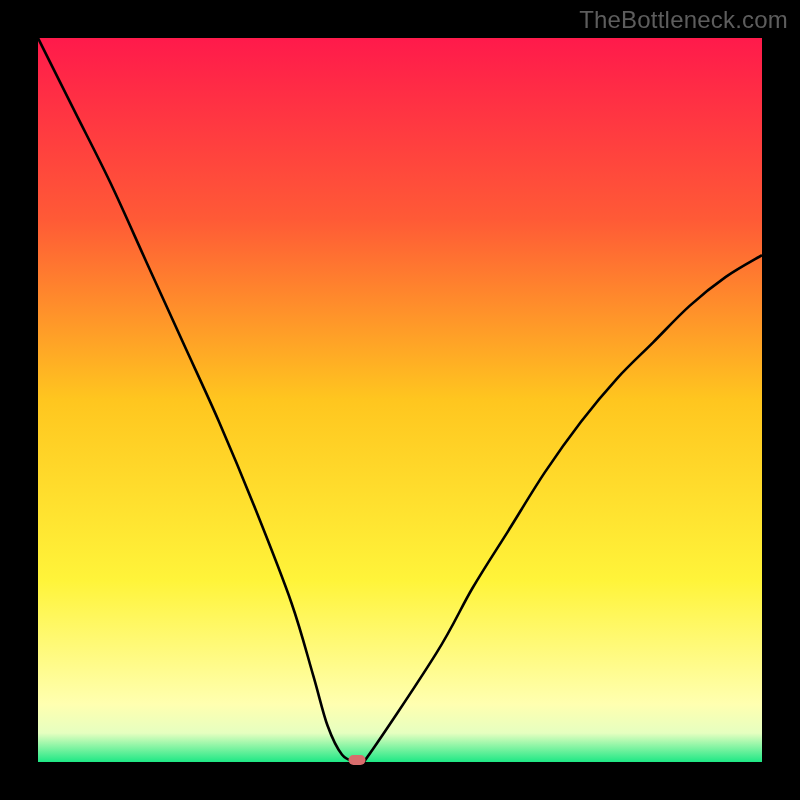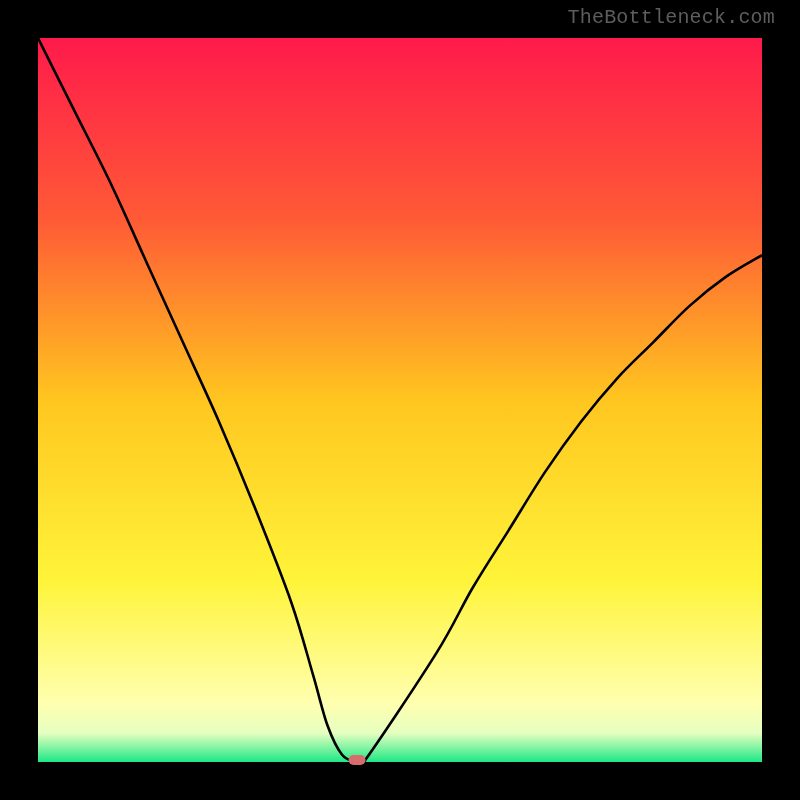--- a/index.html
+++ b/index.html
@@ -23,25 +23,25 @@
     position: absolute;
     top: 38px;
     left: 38px;
     width: 724px;
     height: 724px;
     
   }
   .watermark {
     position: absolute;
     top: 6px;
-    right: 25px;
+    right: 12px;
     color: #5d5d5d;
-    font-size: 20px;
+    font-size: 24px;
     font-weight: 500;
-    font-family: Liberation Mono, monospace;
+    font-family: Liberation Sans, sans-serif;
     letter-spacing: 0.2px;
   }
   svg.curve {
     position: absolute;
     top: 0;
     left: 0;
     width: 724px;
     height: 724px;
   }
   .marker {

